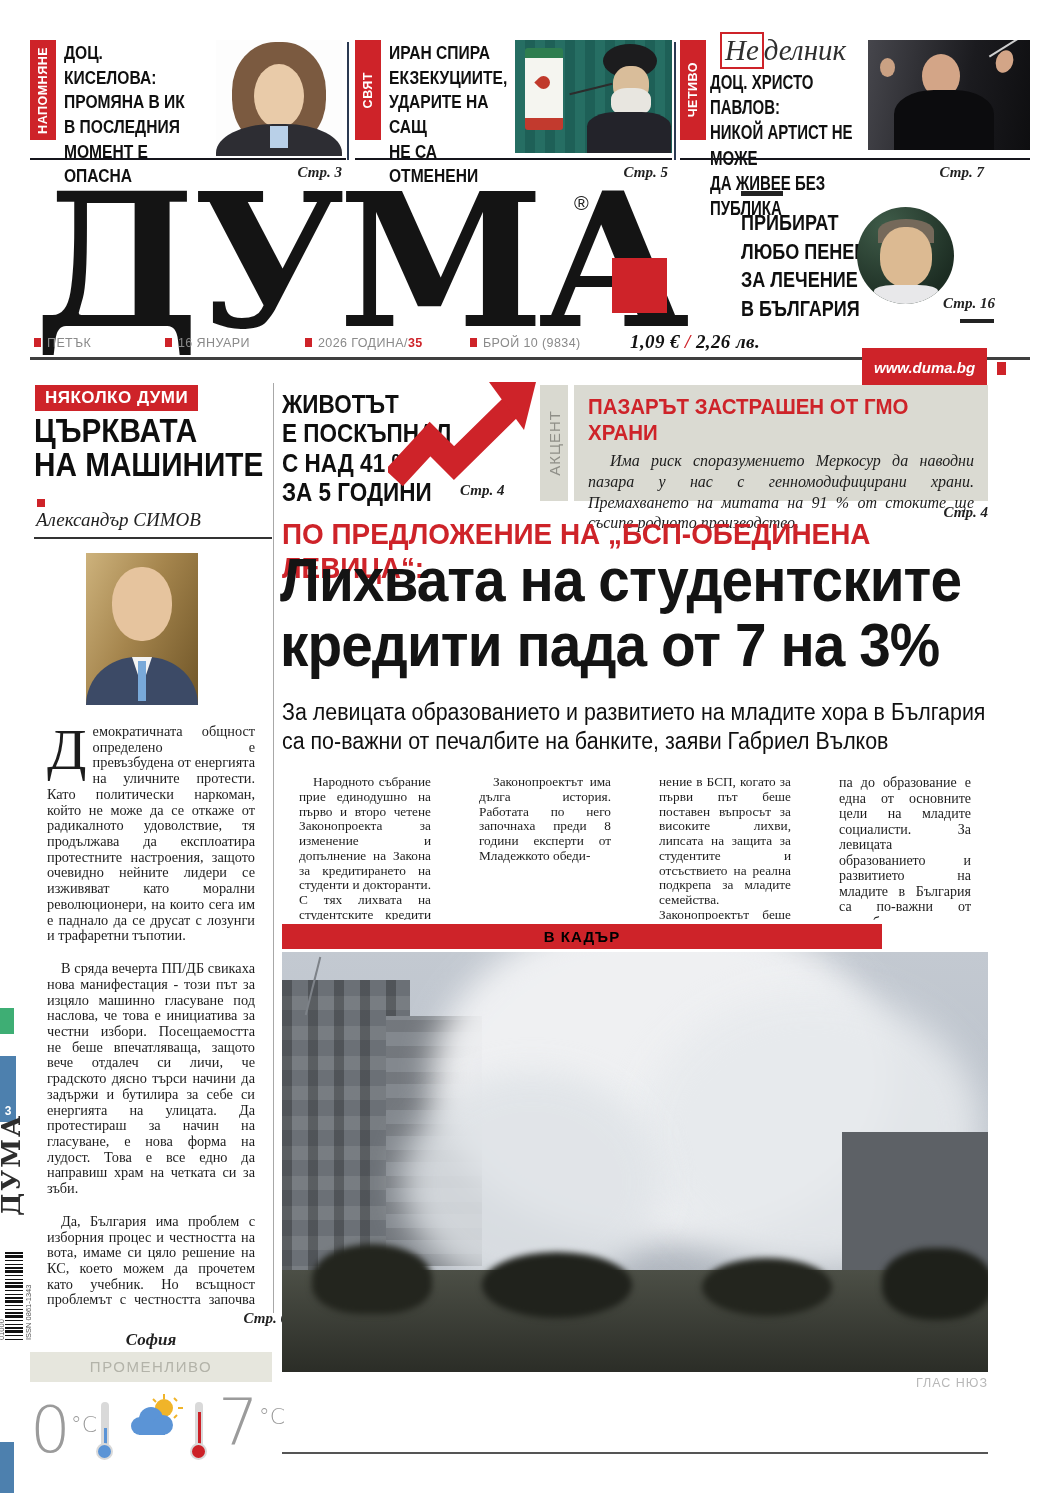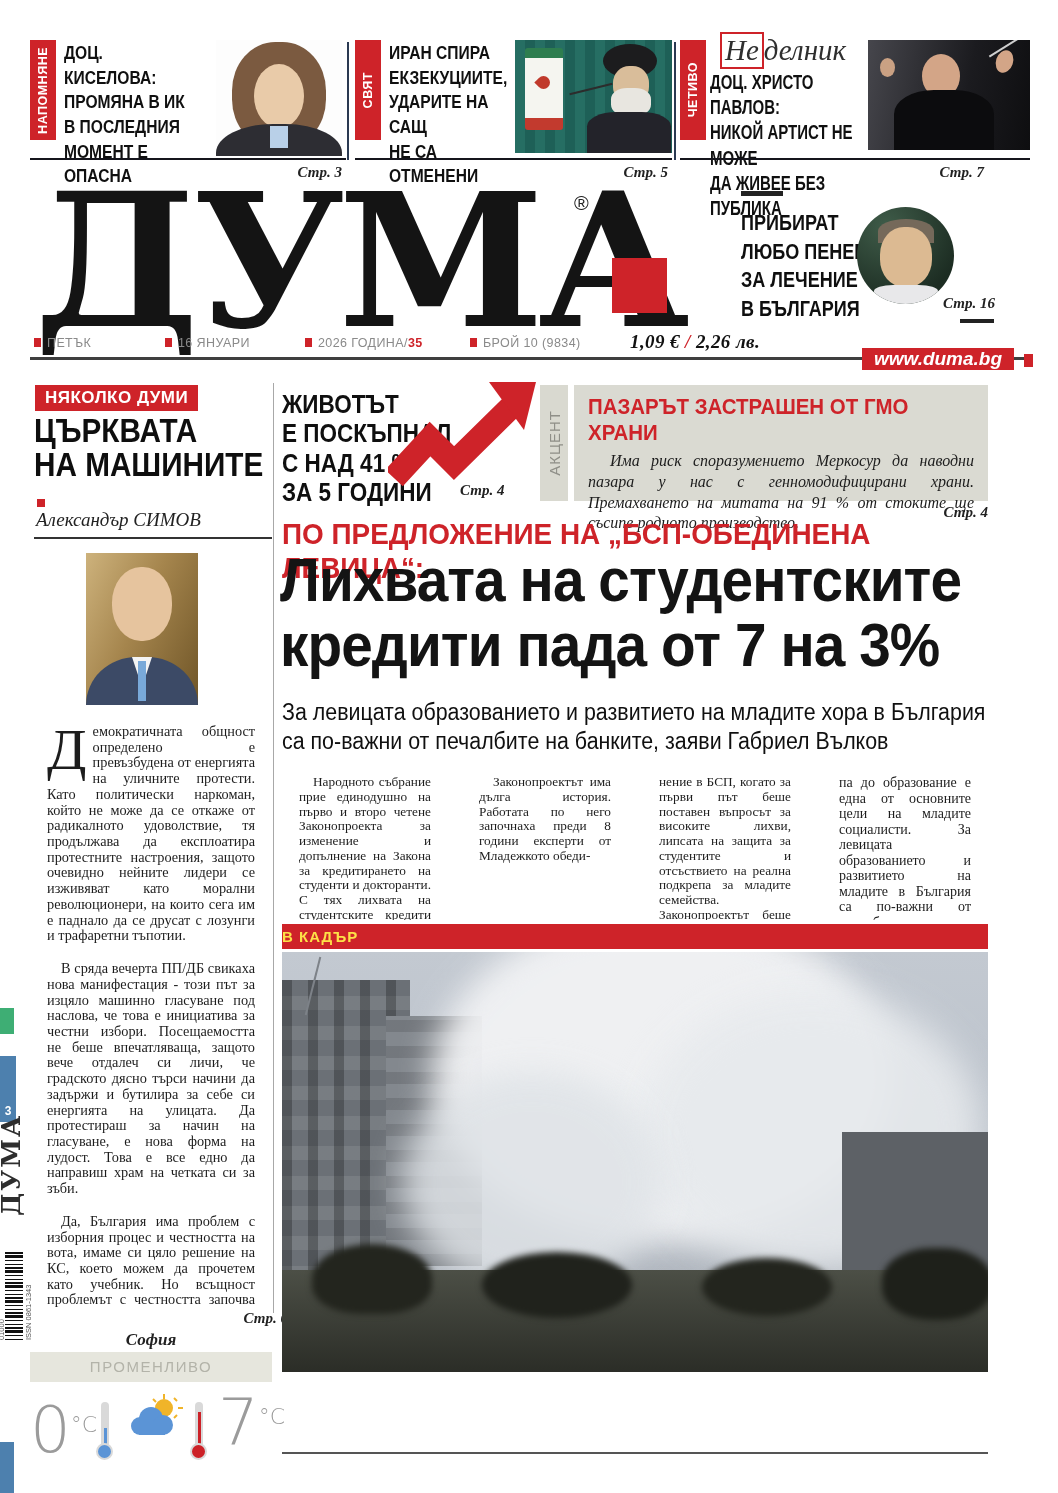--- a/index.html
+++ b/index.html
@@ -158,21 +158,21 @@
       <span style="display:inline-block;width:7px;height:9px;background:var(--red);margin-right:6px;"></span><span>БРОЙ 10 (9834)</span>
     </span>
     <span class="abs serif it" style="left:600px;top:-5px;font-size:19px;font-weight:700;color:#111;">
       <span>1,09 €</span>
       <span class="red">/</span>
       <span>2,26 лв.</span>
     </span>
   </div>
   <div class="abs" style="left:30px;top:357px;width:1000px;height:3px;background:#3f3f3f;"></div>
   <div class="abs" style="left:862px;top:348px;">
-    <span class="it" style="display:inline-block;background:var(--red);color:#fff;font-weight:700;font-size:19px;padding:0 12px;">www.duma.bg</span>
+    <span class="it" style="display:inline-block;background:var(--red);color:#fff;font-weight:700;font-size:15px;padding:11px 12px;">www.duma.bg</span>
     <span style="display:inline-block;width:9px;height:13px;background:var(--red);margin-left:5px;vertical-align:middle;"></span>
   </div>
 
   <div class="abs" style="left:35px;top:385px;background:var(--red);color:#fff;font-weight:700;
        font-size:17px;padding:3px 10px;letter-spacing:.5px;">НЯКОЛКО ДУМИ</div>
   <div class="abs cond pre sqz" style="left:34px;top:414px;font-size:33px;line-height:1.02;transform:scaleX(.9);color:#0e0e0e;">ЦЪРКВАТА
 НА МАШИНИТЕ</div>
   <div class="abs" style="left:37px;top:499px;width:8px;height:8px;background:var(--red);"></div>
   <div class="abs serif it" style="left:36px;top:509px;font-size:19px;color:#222;">Александър СИМОВ</div>
   <div class="abs" style="left:34px;top:537px;width:238px;height:2px;background:#333;"></div>
@@ -270,22 +270,22 @@
     <div class="copy" style="flex:1;font-size:13.3px;line-height:1.11;">
       <p>нение в БСП, когато за първи път беше поставен въпросът за високите лихви, липсата на защита за студентите и отсъствието на реална подкрепа за младите семейства. Законопроектът беше внесен в Народното събрание през миналата година.</p>
       <p class="ind">„Намаляването на социалното неравенство в достъ-</p>
     </div>
     <div class="copy" style="flex:1;font-size:14px;line-height:1.11;">
       <p>па до образование е една от основните цели на младите социалисти. За левицата образованието и развитието на младите в България са по-важни от печалбите на банките“, заяви вносителят на законопроекта Габриел Вълков, който е председател на Младежкото обединение в БСП.</p>
 
     </div>
   </div>
 
-  <div class="abs cond" style="left:282px;top:924px;width:706px;height:25px;background:var(--red);
-       color:#fde047;line-height:25px;font-size:15px;letter-spacing:1px;">В КАДЪР</div>
+  <div class="abs cond" style="left:282px;top:924px;width:600px;height:25px;background:var(--red);
+       color:#000000;text-align:center;line-height:25px;font-size:15px;letter-spacing:1px;">В КАДЪР</div>
 
   <div class="abs" style="left:282px;top:952px;width:706px;height:420px;overflow:hidden;
        background:linear-gradient(180deg,#c3c9d1 0%,#b9c0c9 55%,#a6abb2 100%);">
     <div class="abs" style="left:0;top:28px;width:128px;height:300px;background:#6b7076;
          background-image:repeating-linear-gradient(90deg,rgba(0,0,0,.25) 0 10px,transparent 10px 26px),
          repeating-linear-gradient(0deg,rgba(255,255,255,.09) 0 14px,transparent 14px 30px);"></div>
     <div class="abs" style="left:104px;top:64px;width:96px;height:250px;background:#83888e;
          background-image:repeating-linear-gradient(0deg,rgba(0,0,0,.12) 0 12px,transparent 12px 26px);"></div>
     <div class="abs" style="left:30px;top:4px;width:2px;height:60px;background:#7d8288;transform:rotate(14deg);"></div>
     <div class="abs" style="left:150px;top:-40px;width:460px;height:330px;background:#f1f2f4;
@@ -295,20 +295,22 @@
     <div class="abs" style="left:120px;top:120px;width:260px;height:220px;background:#dfe3e7;
          border-radius:50%;filter:blur(16px);opacity:.85;"></div>
     <div class="abs" style="left:560px;top:180px;width:146px;height:170px;background:#5d6166;"></div>
     <div class="abs" style="left:0;top:318px;width:706px;height:102px;background:linear-gradient(#4c4f46,#2b2d27);"></div>
     <div class="abs" style="left:30px;top:292px;width:120px;height:70px;background:#23251e;border-radius:50% 50% 40% 40%;filter:blur(3px);"></div>
     <div class="abs" style="left:200px;top:300px;width:150px;height:66px;background:#20221c;border-radius:50%;filter:blur(3px);"></div>
     <div class="abs" style="left:420px;top:306px;width:130px;height:58px;background:#23251e;border-radius:50%;filter:blur(3px);"></div>
     <div class="abs" style="left:600px;top:296px;width:110px;height:72px;background:#1e201a;border-radius:45%;filter:blur(3px);"></div>
   </div>
 
+  <div class="abs" style="left:282px;top:1376px;width:706px;text-align:right;color:#b8b8b8;
+       font-size:12.5px;letter-spacing:1px;">ГЛАС НЮЗ</div>
   <div class="abs" style="left:282px;top:1452px;width:706px;height:2px;background:#555;"></div>
 
   <div class="abs" style="left:0;top:1008px;width:14px;height:26px;background:#3eae74;"></div>
   <div class="abs" style="left:0;top:1056px;width:16px;height:66px;background:#4d80ae;">
     <span class="abs" style="left:0;bottom:4px;width:16px;text-align:center;color:#fff;
           font-weight:700;font-size:12px;">3</span>
   </div>
   <div class="abs vtext" style="left:-4px;top:1124px;height:92px;font-family:'DejaVu Serif',serif;
        font-weight:700;font-size:26px;color:#2e2e2e;letter-spacing:2px;">ДУМА</div>
   <div class="abs" style="left:0;top:1252px;width:36px;height:100px;">

